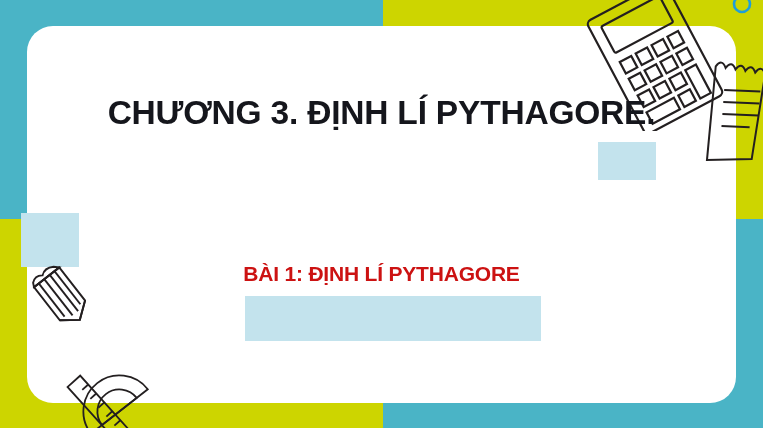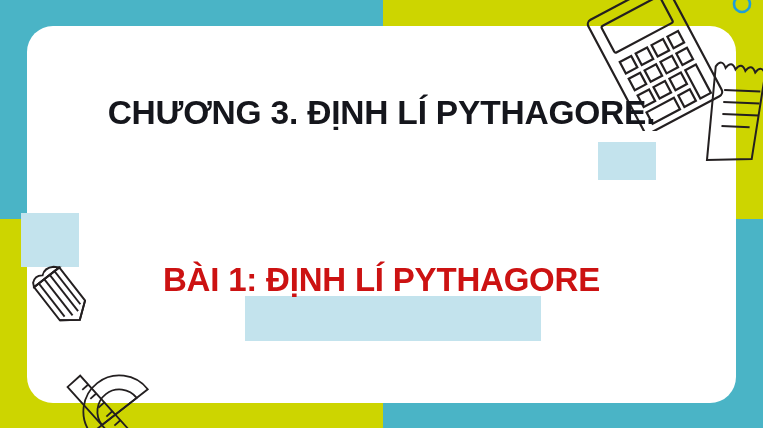--- a/index.html
+++ b/index.html
@@ -64,21 +64,21 @@
   }
   #title-line-1 { margin-bottom: 27px; }
 
   #subtitle {
     position: absolute;
     left: 0;
     top: 263px;
     width: 763px;
     text-align: center;
     z-index: 6;
-    font-size: 33px;
+    font-size: 21px;
     font-weight: bold;
     letter-spacing: -0.2px;
     line-height: 1.0;
     white-space: nowrap;
   }
 
   
   .deco {
     position: absolute;
     z-index: 5;

